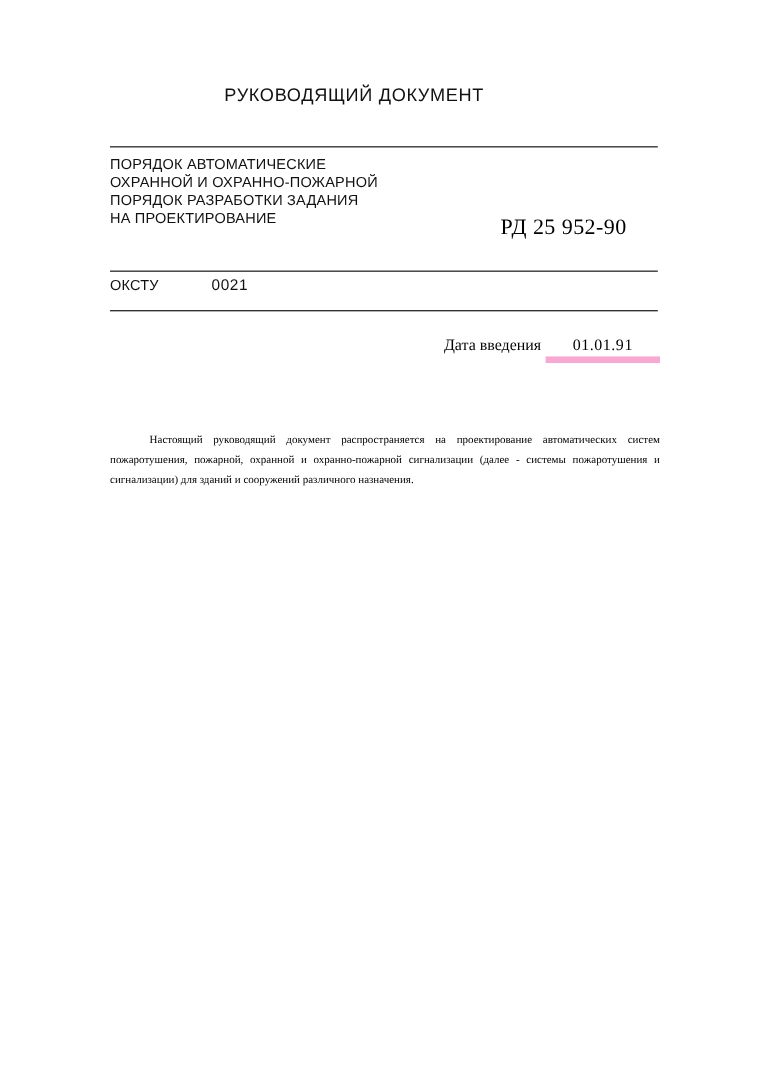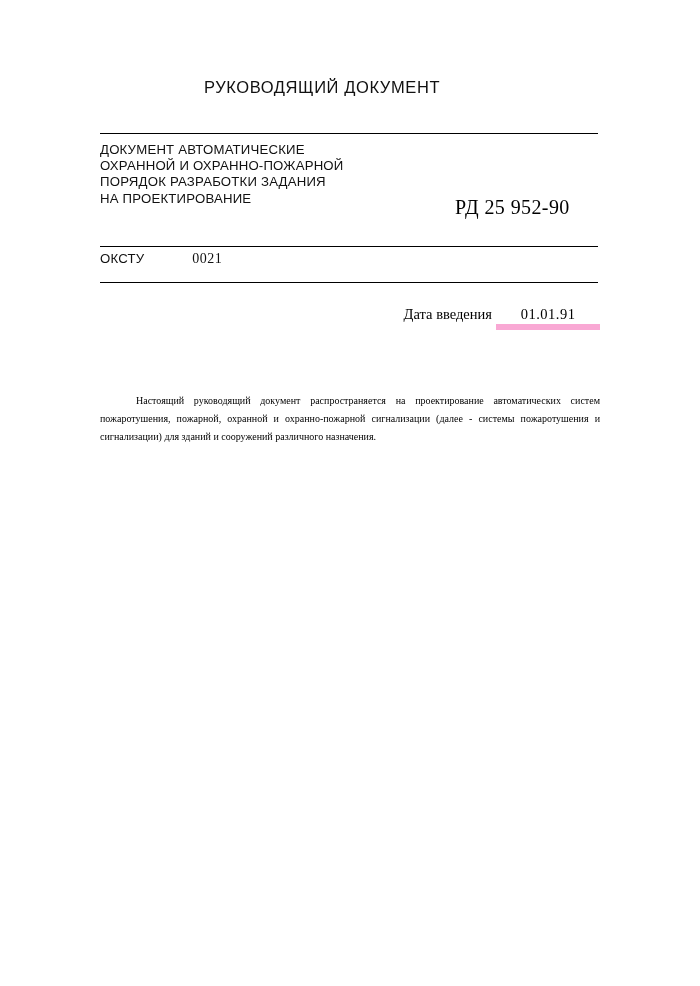--- a/index.html
+++ b/index.html
@@ -72,21 +72,21 @@
     left: 100px;
     top: 251px;
     font-family: "Liberation Sans", sans-serif;
     font-size: 13.2px;
     letter-spacing: 0.2px;
     color: #111;
   }
   .okstu-row .okstu-code {
     display: inline-block;
     margin-left: 48px;
-    font-family: Liberation Serif, serif;
+    font-family: Liberation Sans, sans-serif;
     font-size: 14px;
     letter-spacing: 0.5px;
   }
 
   .intro-date {
     position: absolute;
     right: 100px;
     top: 306px;
     font-family: "Liberation Serif", serif;
     font-size: 14.5px;
@@ -124,21 +124,21 @@
 </head>
 <body>
 
 <div class="page">
 
   <div class="doc-kind">РУКОВОДЯЩИЙ ДОКУМЕНТ</div>
 
   <div class="rule rule-top"></div>
 
   <div class="title-block">
-    <div>ДОКУМЕНТ АВТОМАТИЧЕСКИЕ</div>
+    <div>ПОРЯДОК АВТОМАТИЧЕСКИЕ</div>
     <div>ОХРАННОЙ И ОХРАННО-ПОЖАРНОЙ</div>
     <div>ПОРЯДОК РАЗРАБОТКИ ЗАДАНИЯ</div>
     <div>НА ПРОЕКТИРОВАНИЕ</div>
   </div>
 
   <div class="code">РД 25  952-90</div>
 
   <div class="rule rule-mid"></div>
 
   <div class="okstu-row">

